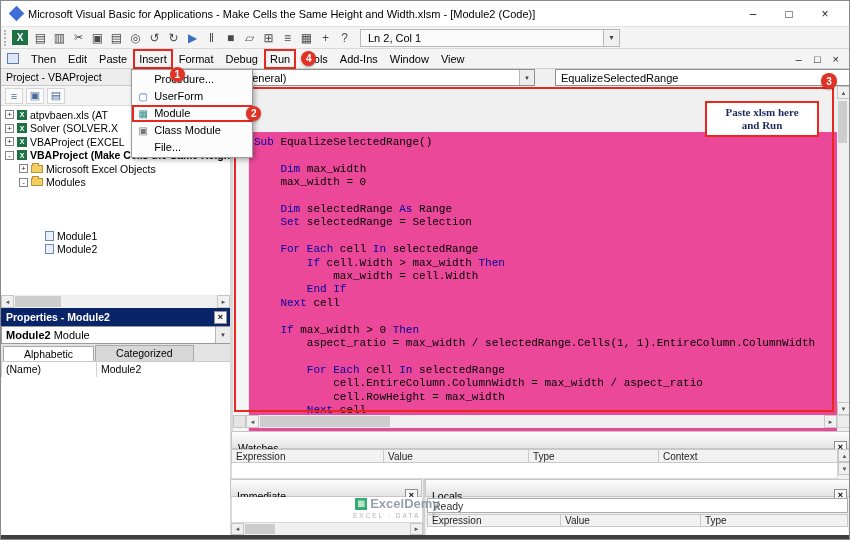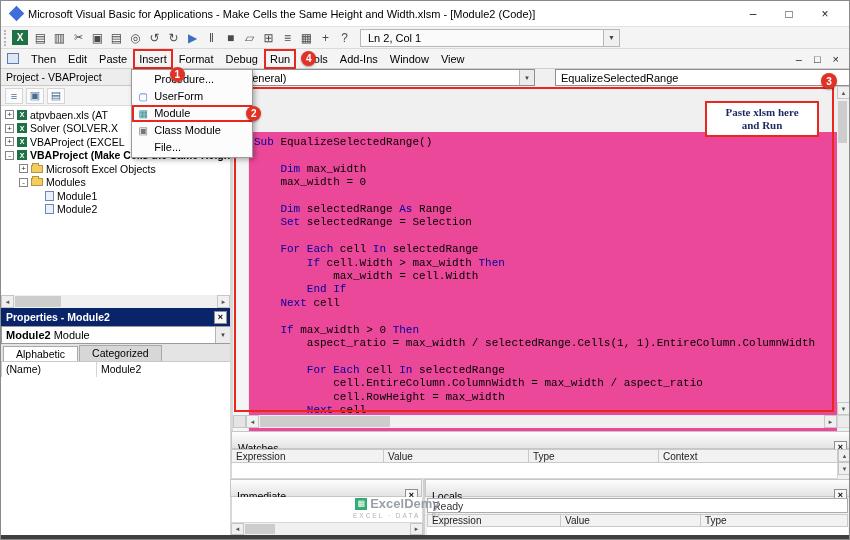--- a/index.html
+++ b/index.html
@@ -94,21 +94,21 @@
   .props-header{position:absolute;left:0;top:307px;width:230px;height:18px;background:#0a246a;
     color:#fff;font-weight:bold;display:flex;align-items:center;padding:0 3px 0 5px;font-size:10.5px;
     border-right:1px solid #b9b9b9;}
   .props-header .panel-x{color:#000;}
   .props-combo{position:absolute;left:0;top:325px;width:230px;height:18px;background:#fff;
     border:1px solid #9a9a9a;display:flex;align-items:center;padding-left:4px;gap:3px;}
   .props-combo .obj{font-weight:bold;}
   .combo-arrow{margin-left:auto;width:15px;height:100%;background:#ececec;border-left:1px solid #b5b5b5;font-size:6px;color:#444;flex:none;}
   .props-tabs{position:absolute;left:0;top:343px;width:230px;height:17px;background:#e4e4e4;
     border-right:1px solid #b9b9b9;display:flex;align-items:flex-end;padding-left:2px;}
-  .tab{padding:1px 12px 2px;border:1px solid #a9a9a9;border-bottom:none;background:#d7d7d7;
+  .tab{padding:1px 20px 2px;border:1px solid #a9a9a9;border-bottom:none;background:#d7d7d7;
     font-size:10.5px;margin-right:1px;}
   .tab.active{background:#fff;position:relative;top:1px;}
   .props-grid{position:absolute;left:0;top:360px;width:230px;height:33px;background:#fff;
     border:1px solid #c9c9c9;display:flex;font-size:10.5px;}
   .pg-name{width:95px;border-right:1px solid #d4d4d4;padding:1px 4px;}
   .pg-val{flex:1;padding:1px 4px;}
   .props-empty{position:absolute;left:0;top:376px;width:230px;height:158px;background:#fff;
     border-right:1px solid #b9b9b9;}
 
   .splitter{position:absolute;left:229px;top:68px;width:3px;height:466px;background:#d8d8d8;}
@@ -321,21 +321,21 @@
       <div class="tree-row" data-name="tree-item-microsoft-excel-objects" style="padding-left: 18px;">
         <span class="tgl" data-name="expand-icon">+</span>
         <span class="ti ti-folder" data-name="folder-icon"></span>
         <span class="tree-label" data-name="tree-item-label">Microsoft Excel Objects</span>
       </div>
       <div class="tree-row" data-name="tree-item-modules" style="padding-left: 18px;">
         <span class="tgl" data-name="collapse-icon">-</span>
         <span class="ti ti-folder" data-name="folder-icon"></span>
         <span class="tree-label" data-name="tree-item-label">Modules</span>
       </div>
-      <div class="tree-row" data-name="tree-item-module1" style="padding-left: 32px;">
+      <div class="tree-row" data-name="tree-item-module1" style="padding-left: 32px; margin-top: 40px;">
         <span class="tgl-space" data-name="tree-indent-spacer"></span>
         <span class="ti ti-module" data-name="module-icon"></span>
         <span class="tree-label" data-name="tree-item-label">Module1</span>
       </div>
       <div class="tree-row" data-name="tree-item-module2" style="padding-left: 32px;">
         <span class="tgl-space" data-name="tree-indent-spacer"></span>
         <span class="ti ti-module" data-name="module-icon"></span>
         <span class="tree-label" data-name="tree-item-label">Module2</span>
       </div>
     </div>

